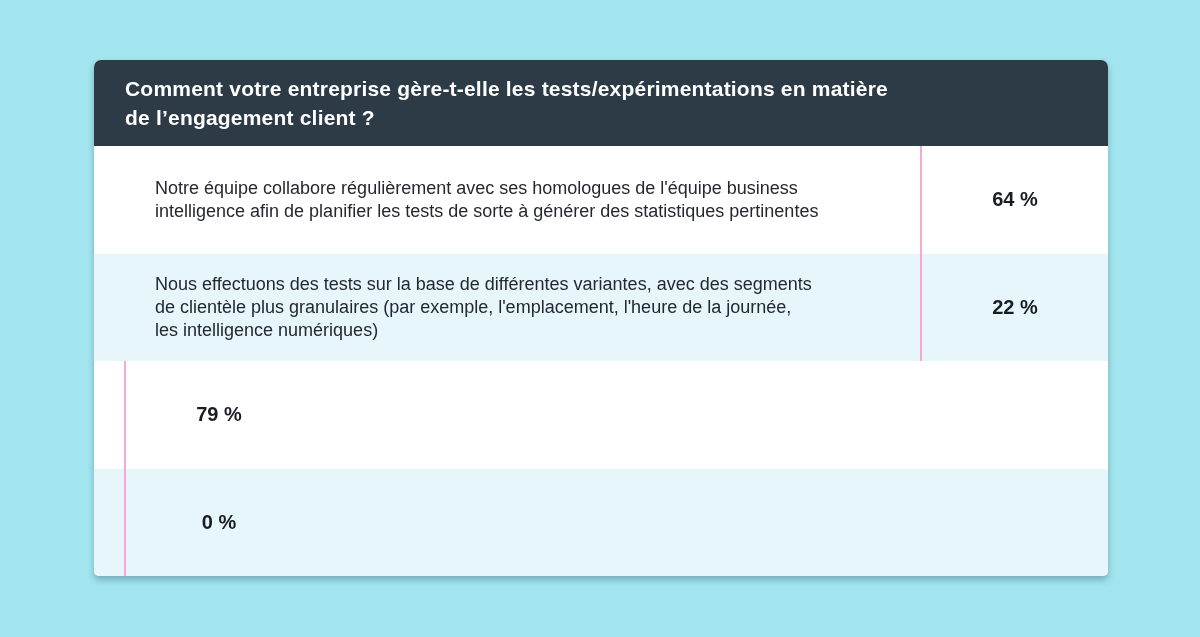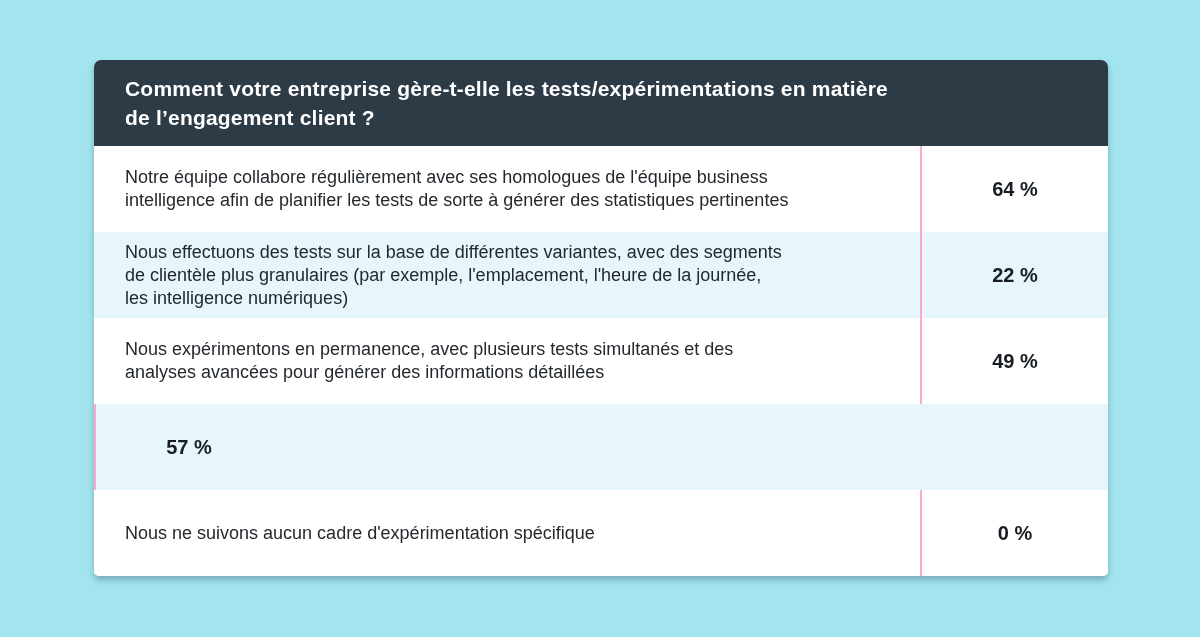--- a/index.html
+++ b/index.html
@@ -54,20 +54,21 @@
     flex: 1;
     display: flex;
     flex-direction: column;
   }
 
   .row {
     flex: 1;
     display: flex;
     align-items: stretch;
     background: #FFFFFF;
+    padding-left: 30px;
   }
 
   .row:nth-child(even) {
     background: #E6F6FA;
   }
 
   .row-label {
     flex: 1;
     display: flex;
     align-items: center;
@@ -108,30 +109,24 @@
         <div class="row-value">64 %</div>
       </div>
 
       <div class="row">
         <div class="row-label">Nous effectuons des tests sur la base de différentes variantes, avec des segments
 de clientèle plus granulaires (par exemple, l'emplacement, l'heure de la journée,
 les intelligence numériques)</div>
         <div class="row-value">22 %</div>
       </div>
 
+
       <div class="row">
-        <div class="row-label">Nous expérimentons en permanence, avec plusieurs tests simultanés et des
-analyses avancées pour générer des informations détaillées</div>
-        <div class="row-value">49 %</div>
+        <div class="row-value">79 %</div>
       </div>
 
       <div class="row">
-        <div class="row-value">57 %</div>
-      </div>
-
-      <div class="row">
-        <div class="row-label">Nous ne suivons aucun cadre d'expérimentation spécifique</div>
         <div class="row-value">0 %</div>
       </div>
 
     </div>
   </div>
 </div>
 
 </body></html>

